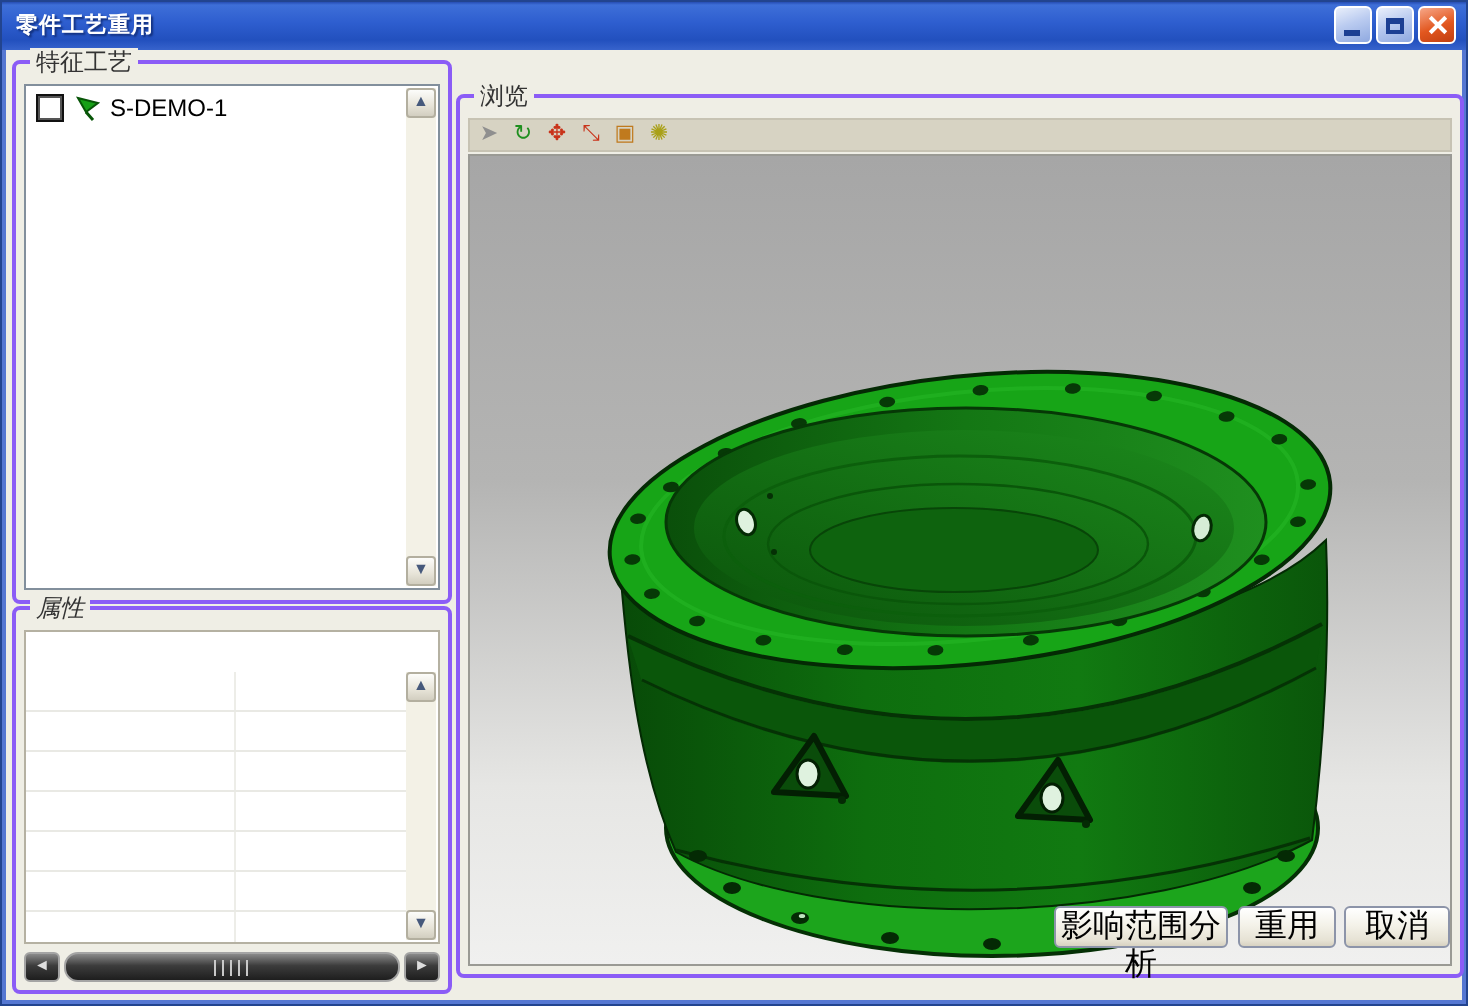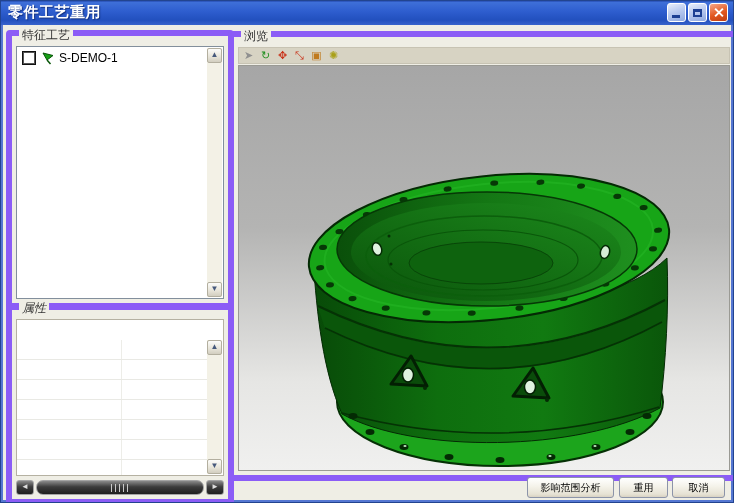--- a/index.html
+++ b/index.html
@@ -4,38 +4,38 @@
 <style>
   html,body{margin:0;padding:0;width:734px;height:503px;overflow:hidden;
     font-family:"Liberation Sans",sans-serif;-webkit-font-smoothing:antialiased;}
   .dialog{position:relative;width:734px;height:503px;background:#5577D2;}
   .dialog::after{content:"";position:absolute;inset:0;border:1px solid #22448F;pointer-events:none;}
 
   
   .titlebar{position:absolute;left:0;top:0;right:0;height:25px;
     background:linear-gradient(180deg,#17379B 0%,#3E6FD8 10%,#2E5ECF 45%,#2250BE 80%,#3763CC 100%);
     display:flex;align-items:center;}
-  .title{color:#fff;font-weight:bold;font-size:15px;padding-left:8px;
+  .title{color:#fff;font-weight:bold;font-size:11px;padding-left:8px;
     text-shadow:1px 1px 1px #12307E;letter-spacing:.5px;}
   .winbtns{position:absolute;right:6px;top:3px;display:flex;gap:2px;}
   .wbtn{width:19px;height:19px;border:1px solid #fff;border-radius:3px;box-sizing:border-box;
     display:flex;align-items:center;justify-content:center;position:relative;cursor:default;}
   .wbtn.lite{background:linear-gradient(160deg,#E9EFFB 0%,#BACBF0 45%,#8FA9E0 100%);}
   .wbtn.close{background:linear-gradient(160deg,#F7A788 0%,#E2571F 55%,#C03E10 100%);}
   .min-glyph{position:absolute;left:4px;bottom:3px;width:8px;height:3px;background:#1C3F93;}
   .max-glyph{width:9px;height:8px;border:2px solid #1C3F93;border-top-width:3px;box-sizing:border-box;background:transparent;}
   .x-glyph{position:relative;width:11px;height:11px;}
   .x-glyph::before,.x-glyph::after{content:"";position:absolute;left:5px;top:0;width:2px;height:11px;background:#fff;}
   .x-glyph::before{transform:rotate(45deg);}
   .x-glyph::after{transform:rotate(-45deg);}
 
   
   .client{position:absolute;left:3px;top:25px;right:3px;bottom:3px;background:#EFEEE5;}
 
-  .grp{position:absolute;border:6px solid #8b5cf6;border-radius:4px;}
+  .grp{position:absolute;border:2px solid #8b5cf6;border-radius:4px;}
   .grp-label{position:absolute;top:-8px;left:7px;background:#EFEEE5;padding:0 3px;
     font-size:12px;color:#333;line-height:14px;}
 
   
   .grp-feature{left:3px;top:5px;width:216px;height:268px;}
   .feature-list{position:absolute;left:4px;top:10px;right:4px;bottom:5px;background:#fff;
     border:1px solid #828F9C;}
   .tree-row{display:flex;align-items:flex-end;gap:5px;padding:4px 0 0 5px;}
   .cbx{width:12px;height:12px;border:1px solid #111;background:#fff;box-shadow:0 0 0 1px #555 inset;}
   .tree-label{font-size:12px;color:#000;}
@@ -68,40 +68,40 @@
   .hsb-btn{width:18px;height:15px;border:1px solid #A4A4A4;border-radius:3px;box-sizing:border-box;
     background:linear-gradient(180deg,#8A8A8A 0%,#3C3C3C 45%,#1E1E1E 100%);
     color:#DEDEDE;font-size:8px;line-height:12px;text-align:center;cursor:default;}
   .hsb-thumb{flex:1;height:15px;border:1px solid #A4A4A4;border-radius:7px;box-sizing:border-box;
     background:linear-gradient(180deg,#8A8A8A 0%,#3C3C3C 45%,#1E1E1E 100%);
     display:flex;align-items:center;justify-content:center;}
   .grip{width:18px;height:8px;
     background:repeating-linear-gradient(90deg,#C9C9C9 0 1px,transparent 1px 4px);}
 
   
-  .grp-browse{left:225px;top:6px;width:500px;height:438px;}
+  .grp-browse{left:225px;top:22px;width:500px;height:438px;}
   .browse-toolbar{position:absolute;left:4px;top:10px;right:4px;height:17px;
     background:#D7D3C3;border:1px solid #C7C3B3;box-sizing:border-box;
     display:flex;align-items:center;gap:4px;padding-left:3px;}
   .tbi{width:13px;height:13px;font-size:11px;line-height:13px;text-align:center;cursor:default;}
   .viewport{position:absolute;left:4px;top:28px;right:4px;bottom:4px;
     border:1px solid #9A9A94;box-sizing:border-box;
     background:linear-gradient(180deg,#A6A6A6 0%,#B4B4B3 40%,#E6E6E4 78%,#F0F0EF 100%);}
   .viewport svg{display:block;}
 
   
   .watermark{position:absolute;left:521px;top:405px;width:210px;height:72px;z-index:2;
     pointer-events:none;opacity:.92;}
 
   
-  .fbtn{position:absolute;top:452px;height:21px;z-index:3;
+  .fbtn{position:absolute;top:428px;height:21px;z-index:3;
     border:1px solid #8C94A9;border-radius:3px;box-sizing:border-box;
     background:linear-gradient(180deg,#FFFFFF 0%,#F4F2E9 45%,#E6E2D4 85%,#D8D2C2 100%);
     box-shadow:inset 0 1px 0 #fff;
-    font-size:10px;color:#000;text-align:center;line-height:19px;cursor:default;
+    font-size:16px;color:#000;text-align:center;line-height:19px;cursor:default;
     font-family:"Liberation Sans",sans-serif;}
   .fbtn1{left:524px;width:87px;}
   .fbtn2{left:616px;width:49px;}
   .fbtn3{left:669px;width:53px;}
 </style>
 </head>
 <body>
 
 <div class="dialog">
 

